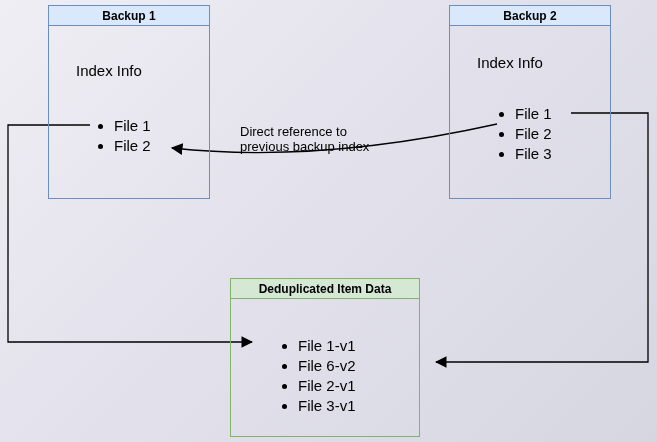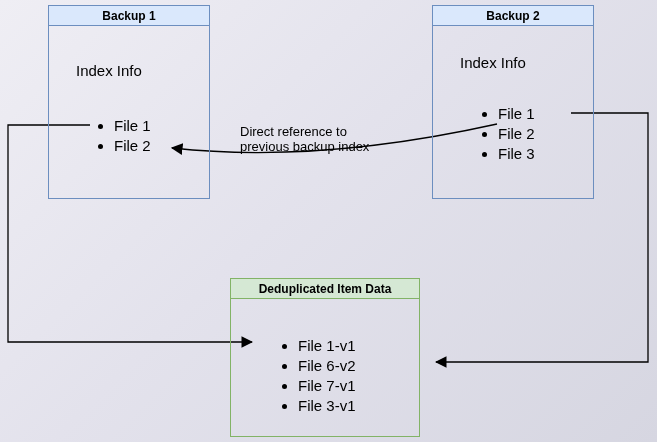--- a/index.html
+++ b/index.html
@@ -61,21 +61,21 @@
     position: absolute;
     left: 240px;
     top: 124px;
     width: 170px;
     text-align: left;
     font-size: 13px;
     line-height: 15px;
   }
   
   #backup1 { left: 48px;  top: 5px;   width: 162px; height: 194px; }
-  #backup2 { left: 432px; top: 5px;   width: 162px; height: 194px; }
+  #backup2 { left: 449px; top: 5px;   width: 162px; height: 194px; }
   #dedup   { left: 230px; top: 278px; width: 190px; height: 159px; }
 
   #backup1 .index-info { left: 27px; top: 55px; }
   #backup2 .index-info { left: 27px; top: 47px; }
   #backup1 ul.file-list { left: 47px; top: 110px; }
   #backup2 ul.file-list { left: 47px; top: 98px; }
   #dedup   ul.file-list { left: 49px; top: 57px; }
 </style>
 </head>
 <body>
@@ -110,21 +110,21 @@
       <li>File 2</li>
       <li>File 3</li>
     </ul>
   </div>
 
   <div id="dedup" class="node node-green">
     <div class="node-header">Deduplicated Item Data</div>
     <ul class="file-list">
       <li>File 1-v1</li>
       <li>File 6-v2</li>
-      <li>File 7-v1</li>
+      <li>File 2-v1</li>
       <li>File 3-v1</li>
     </ul>
   </div>
 
   <div class="annotation">
     <div>Direct reference to</div>
     <div>previous backup index</div>
   </div>
 
 </div>

